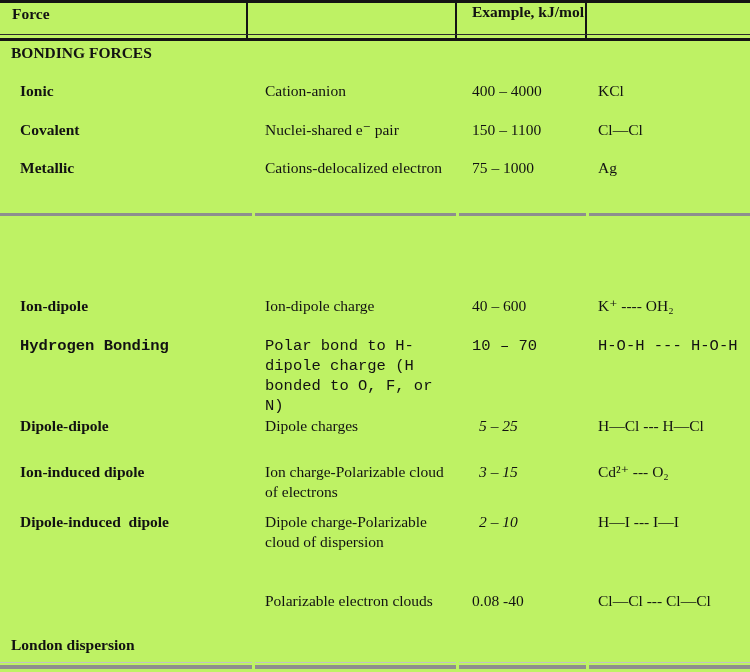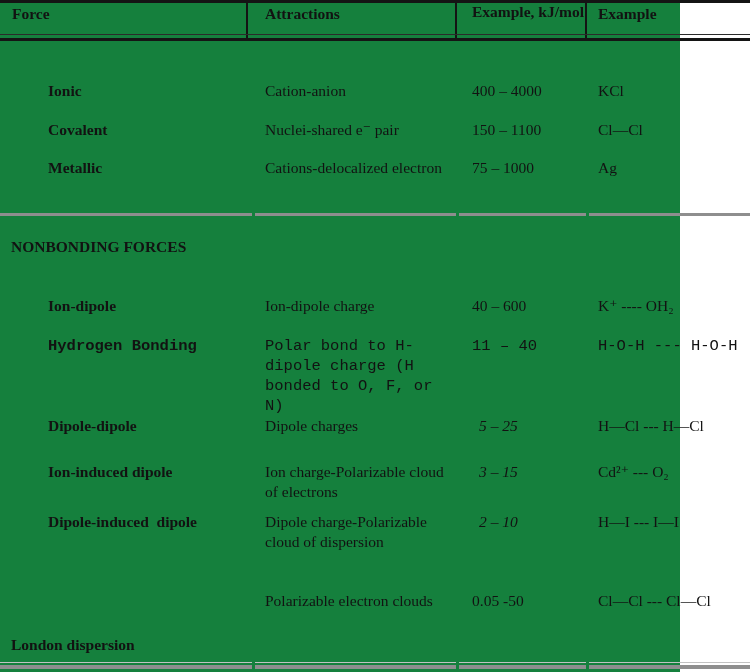--- a/index.html
+++ b/index.html
@@ -1,20 +1,20 @@
 <!DOCTYPE html>
 <html><head>
 <meta charset="utf-8">
 <style>
   html,body{margin:0;padding:0;}
   body{
     width:750px;height:672px;background:#ffffff;position:relative;overflow:hidden;
     font-family:"Liberation Serif","DejaVu Serif",serif;color:#121212;
   }
-  .page{position:absolute;left:0;top:0;width:680px;height:672px;background:#15803d;}
+  .page{position:absolute;left:0;top:0;width:750px;height:672px;background:#bef264;}
 
   
   .hseg{position:absolute;background:#8e8e8e;}
   .top-rule{position:absolute;left:0;top:0;width:750px;height:3px;background:#141414;}
   .hdr-thin{position:absolute;left:0;top:34px;width:750px;height:1px;background:#2b2b2b;}
   .hdr-thick{position:absolute;left:0;top:38px;width:750px;height:3px;background:#141414;}
   .vline{position:absolute;top:0;height:38px;width:2px;background:#141414;}
   .v1{left:246px;} .v2{left:455px;} .v3{left:585px;}
 
   .mid{top:213px;height:3px;}
@@ -24,21 +24,21 @@
   .sgB{left:255px;width:201px;}
   .sgC{left:459px;width:127px;}
   .sgD{left:589px;width:161px;}
 
   
   .cell{position:absolute;font-size:15.5px;line-height:20px;}
   .b{font-weight:bold;}
   .pre{white-space:pre-line;line-height:16.5px;}
   .nowrap{white-space:nowrap;}
 
-  .c-force{left:20px;white-space:pre;margin-left:28px;}
+  .c-force{left:20px;white-space:pre;}
   .c-force-flush{left:11px;white-space:pre;margin-top:44px;}
   .c-attr{left:265px;width:180px;}
   .c-energy{left:472px;width:112px;white-space:nowrap;}
   .c-example{left:598px;width:152px;white-space:nowrap;}
   .sec{left:11px;}
   .c-force-h{left:12px;}
   .pad-e{padding-left:7px;font-style:italic;}
 
   
   .rt-h{top:4px;}
@@ -74,25 +74,24 @@
   <div class="hseg bthin sgA"></div>
   <div class="hseg bthin sgB"></div>
   <div class="hseg bthin sgC"></div>
   <div class="hseg bthin sgD"></div>
   <div class="hseg bthick sgA"></div>
   <div class="hseg bthick sgB"></div>
   <div class="hseg bthick sgC"></div>
   <div class="hseg bthick sgD"></div>
 
   <div class="cell b rt-h c-force-h">Force</div>
-  <div class="cell b rt-h c-attr">Attractions</div>
   <div class="cell b rt-h c-energy pre">Example,
 kJ/mol</div>
-  <div class="cell b rt-h c-example">Example</div>
 
+  <div class="cell b sec rt-s1">BONDING FORCES</div>
 
   <div>
     <div class="cell b rt-1 c-force">Ionic</div>
     <div class="cell rt-1 c-attr">Cation-anion</div>
     <div class="cell rt-1 c-energy">400 – 4000</div>
     <div class="cell rt-1 c-example">KCl</div>
   </div>
 
   <div>
     <div class="cell b rt-2 c-force">Covalent</div>
@@ -101,33 +100,32 @@
     <div class="cell rt-2 c-example">Cl—Cl</div>
   </div>
 
   <div>
     <div class="cell b rt-3 c-force">Metallic</div>
     <div class="cell rt-3 c-attr">Cations-delocalized electron</div>
     <div class="cell rt-3 c-energy">75 – 1000</div>
     <div class="cell rt-3 c-example">Ag</div>
   </div>
 
-  <div class="cell b sec rt-s2">NONBONDING FORCES</div>
 
   <div>
     <div class="cell b rt-4 c-force">Ion-dipole</div>
     <div class="cell rt-4 c-attr">Ion-dipole charge</div>
     <div class="cell rt-4 c-energy">40 – 600</div>
     <div class="cell rt-4 c-example">K⁺ ---- OH₂</div>
   </div>
 
   <div>
     <div class="cell b rt-5 c-force">Hydrogen Bonding</div>
     <div class="cell rt-5 c-attr">Polar bond to H-dipole charge (H bonded to O, F, or N)</div>
-    <div class="cell rt-5 c-energy">11 – 40</div>
+    <div class="cell rt-5 c-energy">10 – 70</div>
     <div class="cell rt-5 c-example">H-O-H --- H-O-H</div>
   </div>
 
   <div>
     <div class="cell b rt-6 c-force">Dipole-dipole</div>
     <div class="cell rt-6 c-attr">Dipole charges</div>
     <div class="cell rt-6 c-energy pad-e">5 – 25</div>
     <div class="cell rt-6 c-example">H—Cl --- H—Cl</div>
   </div>
 
@@ -141,17 +139,17 @@
   <div>
     <div class="cell b rt-8 c-force">Dipole-induced  dipole</div>
     <div class="cell rt-8 c-attr">Dipole charge-Polarizable cloud of dispersion</div>
     <div class="cell rt-8 c-energy pad-e">2 – 10</div>
     <div class="cell rt-8 c-example">H—I --- I—I</div>
   </div>
 
   <div>
     <div class="cell b rt-9 c-force-flush">London dispersion</div>
     <div class="cell rt-9 c-attr nowrap">Polarizable electron clouds</div>
-    <div class="cell rt-9 c-energy">0.05 -50</div>
+    <div class="cell rt-9 c-energy">0.08 -40</div>
     <div class="cell rt-9 c-example">Cl—Cl --- Cl—Cl</div>
   </div>
 
 </div>
 
 </body></html>

